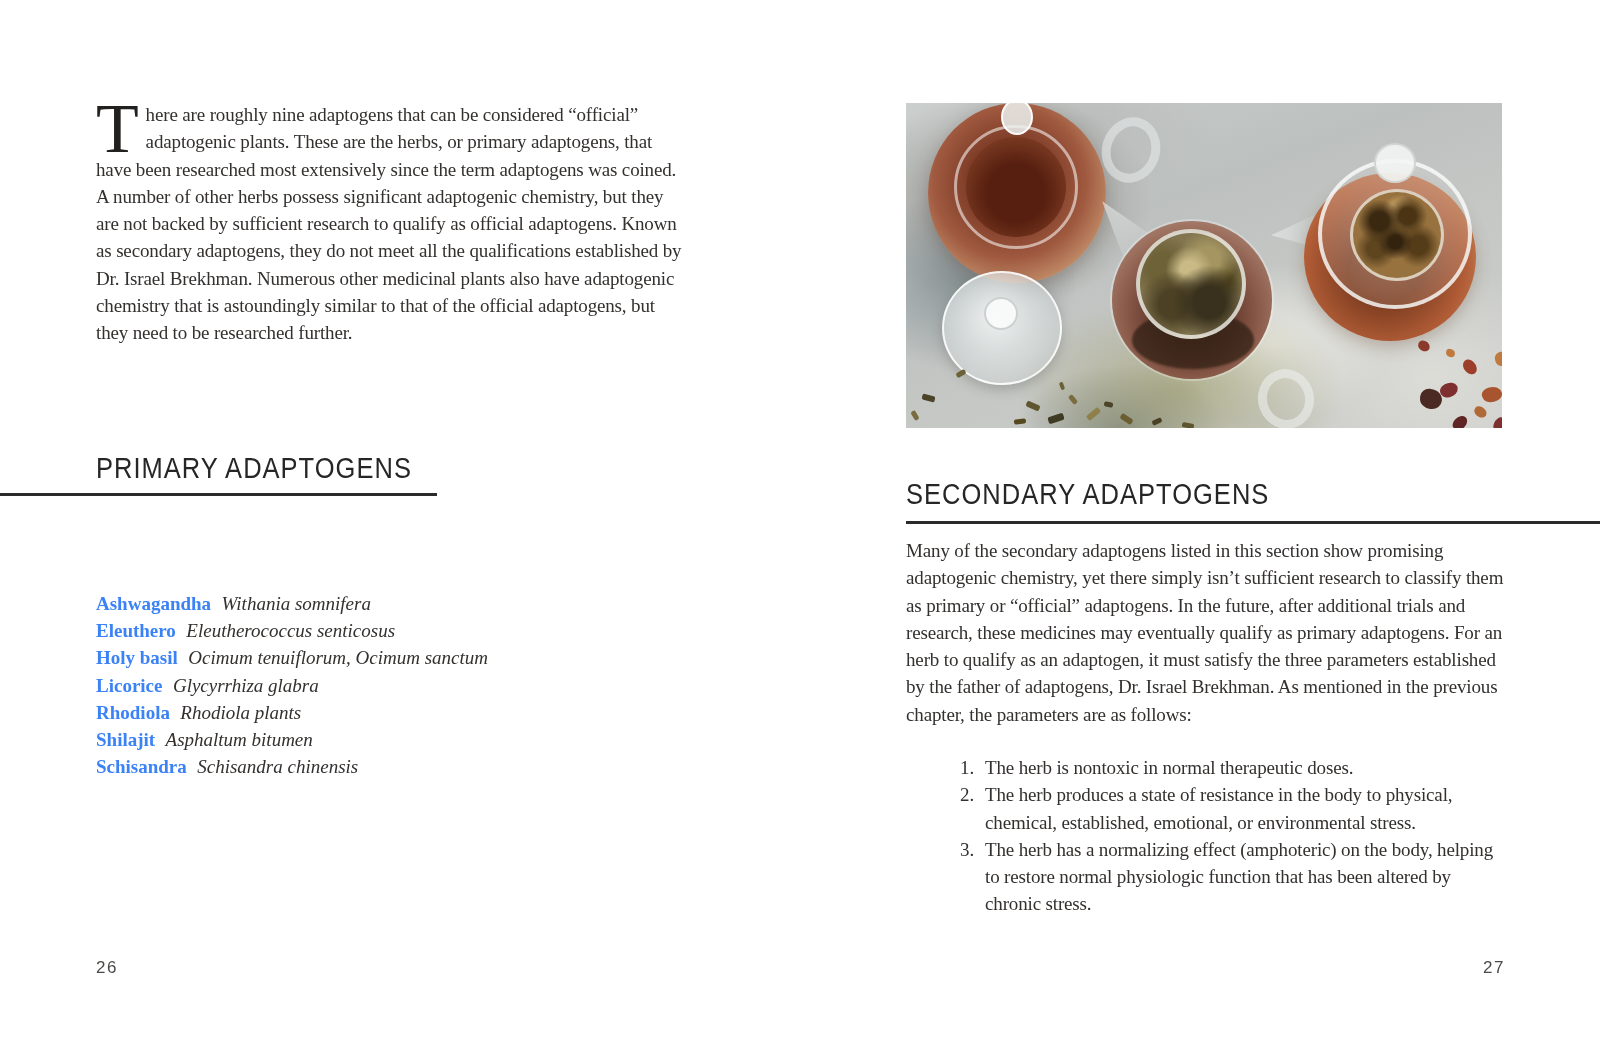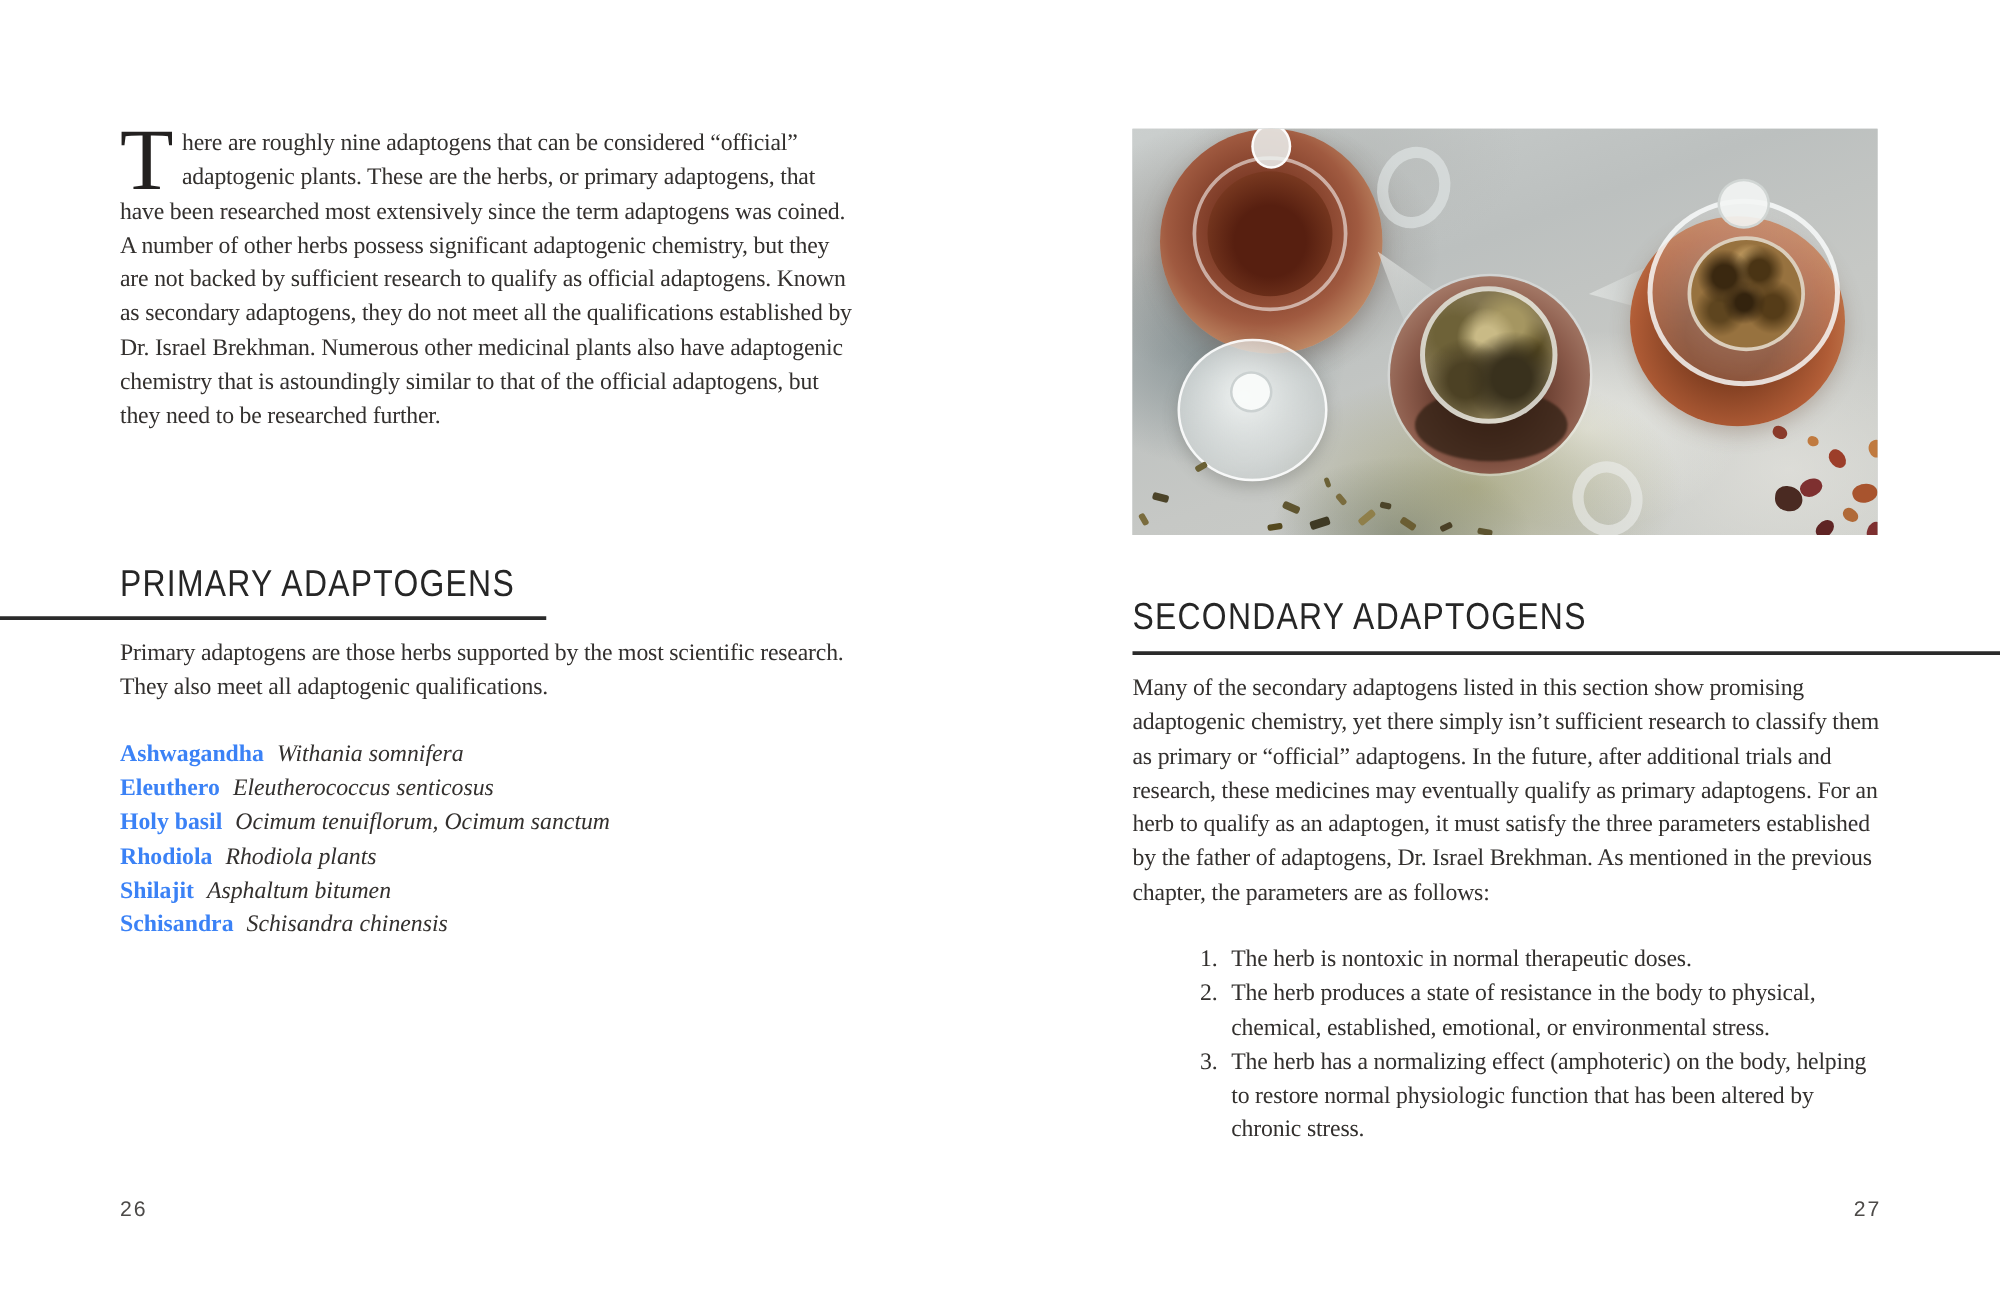--- a/index.html
+++ b/index.html
@@ -159,26 +159,26 @@
 
 <div class="abs" style="left:0;top:0;width:800px;height:1040px;">
 
   <p class="bodytext abs" style="left:96px; top:101px; width:586px;">
     <span class="dropcap">T</span><span>here are roughly nine adaptogens that can be considered “official” adaptogenic plants. These are the herbs, or primary adaptogens, that have been researched most extensively since the term </span><span class="it">adaptogens</span><span> was coined. A number of other herbs possess significant adaptogenic chemistry, but they are not backed by sufficient research to qualify as official adaptogens. Known as secondary adaptogens, they do not meet all the qualifications established by Dr. Israel Brekhman. Numerous other medicinal plants also have adaptogenic chemistry that is astoundingly similar to that of the official adaptogens, but they need to be researched further.</span>
   </p>
 
   <div class="heading abs" style="left:96px; top:451px;">PRIMARY ADAPTOGENS</div>
   <div class="rule" style="left:0; top:493px; width:437px;"></div>
 
-  <p class="bodytext abs" style="left:96px; top:509px; width:586px;">Primary adaptogens are those herbs supported by the most scientific research. They also meet all adaptogenic qualifications.</p>
 
   <div class="abs" style="left:96px; top:590px; width:590px;">
     <div class="herb-row"><span class="herb-name">Ashwagandha</span><span class="herb-latin">Withania somnifera</span></div>
     <div class="herb-row"><span class="herb-name">Eleuthero</span><span class="herb-latin">Eleutherococcus senticosus</span></div>
     <div class="herb-row"><span class="herb-name">Holy basil</span><span class="herb-latin">Ocimum tenuiflorum, Ocimum sanctum</span></div>
+    <div class="herb-row"><span class="herb-name">Licorice</span><span class="herb-latin">Glycyrrhiza glabra</span></div>
     <div class="herb-row"><span class="herb-name">Rhodiola</span><span class="herb-latin">Rhodiola plants</span></div>
     <div class="herb-row"><span class="herb-name">Shilajit</span><span class="herb-latin">Asphaltum bitumen</span></div>
     <div class="herb-row"><span class="herb-name">Schisandra</span><span class="herb-latin">Schisandra chinensis</span></div>
   </div>
 
   <div class="pagenum abs" style="left:96px; top:958px;">26</div>
 </div>
 
 <div class="abs" style="left:800px;top:0;width:800px;height:1040px;"></div>
 

